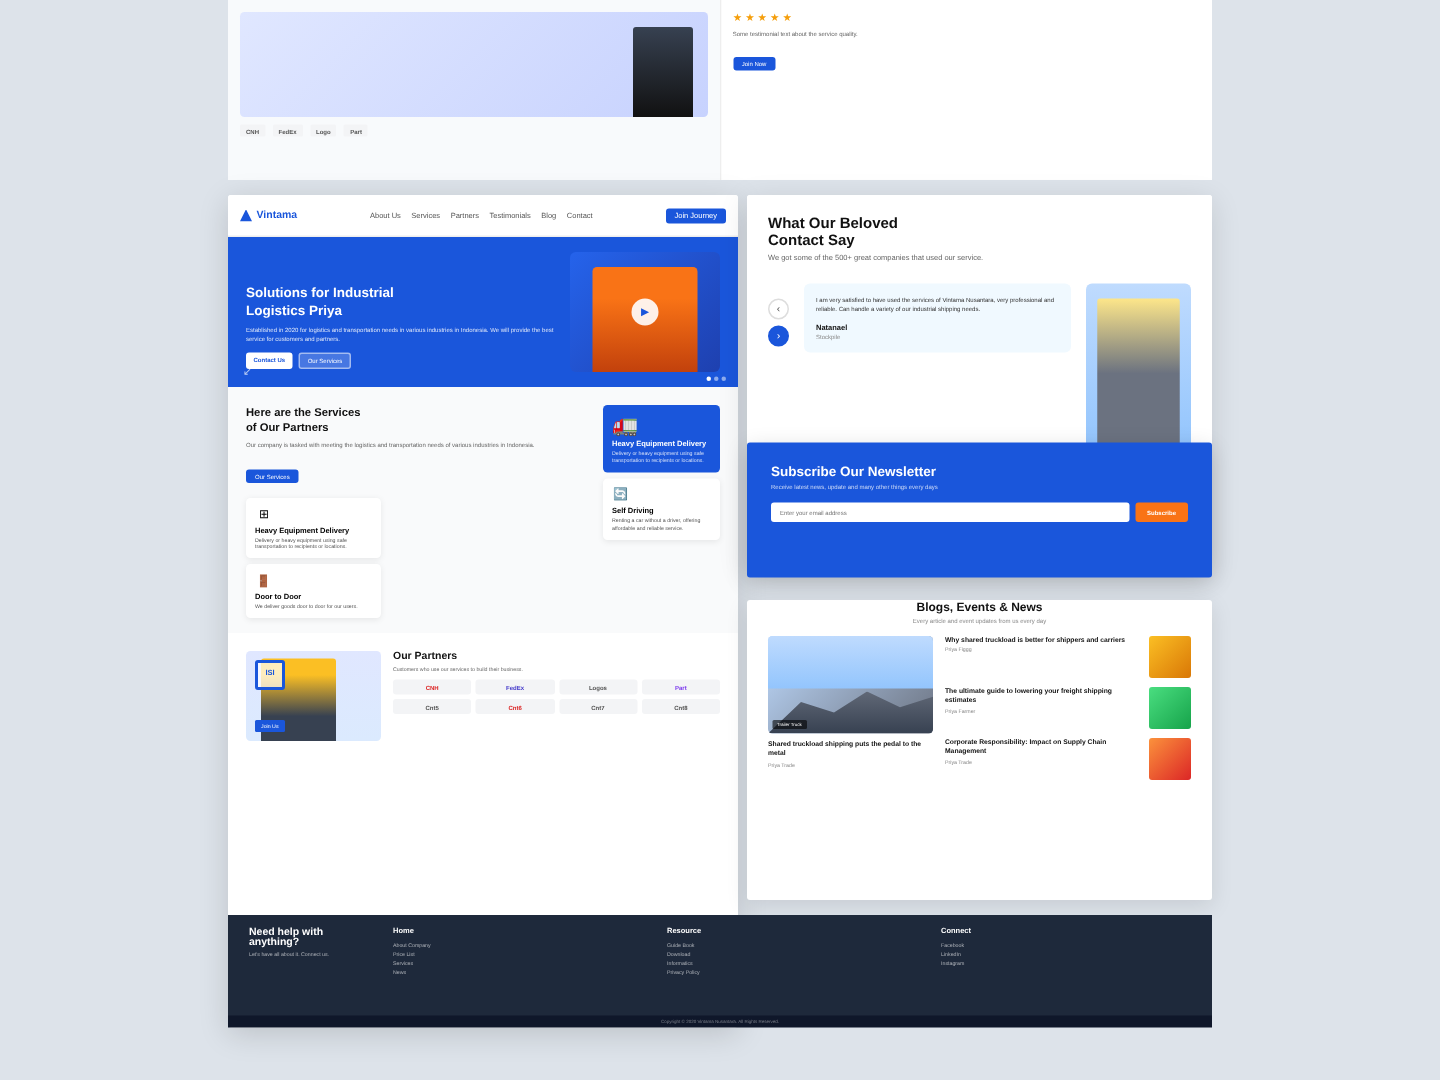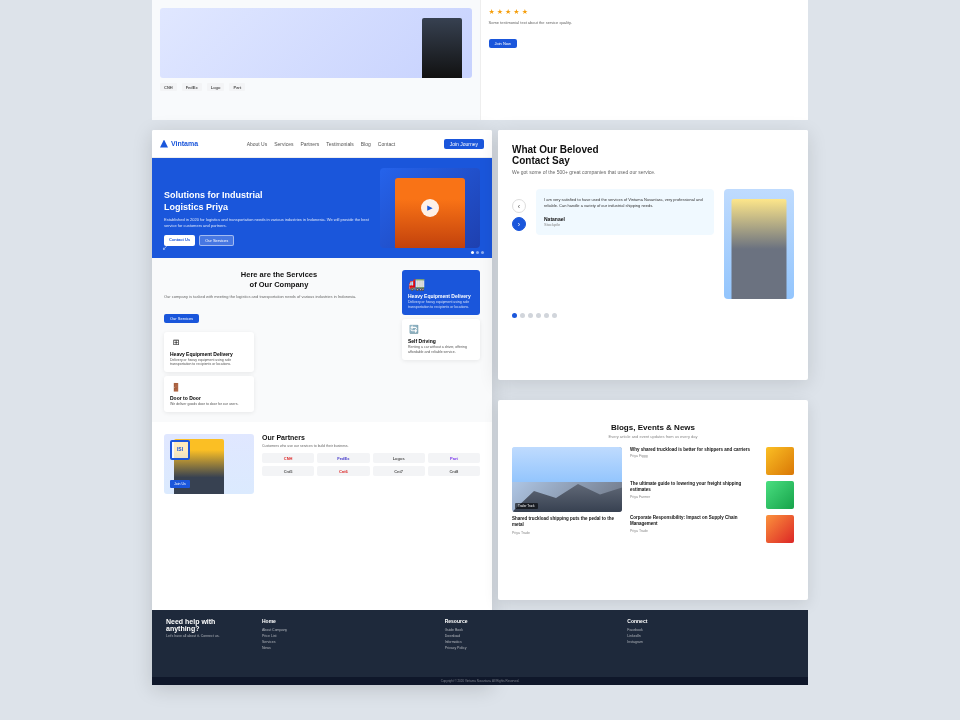--- a/index.html
+++ b/index.html
@@ -185,21 +185,20 @@
     }
     .services-left {
       flex: 1;
     }
     .section-title-sm {
       font-size: 7.5px;
       font-weight: 700;
       color: #111;
       line-height: 1.3;
       margin-bottom: 4px;
-      text-align: center;
     }
     .section-desc-sm {
       font-size: 4px;
       color: #666;
       line-height: 1.5;
       margin-bottom: 6px;
     }
     .btn-blue-sm {
       background: #1a56db;
       color: #fff;
@@ -472,21 +471,21 @@
 
     
     .blogs-panel {
       position: absolute;
       right: 152px;
       top: 400px;
       width: 310px;
       height: 200px;
       background: #fff;
       border-radius: 2px;
-      padding: 23px 14px;
+      padding: 0 14px;
       box-shadow: 0 4px 15px rgba(0,0,0,0.1);
       overflow: hidden;
     }
     .blogs-title {
       font-size: 8px;
       font-weight: 700;
       color: #111;
       text-align: center;
       margin-bottom: 2px;
     }
@@ -770,21 +769,21 @@
         <div class="dot"></div>
         <div class="dot"></div>
       </div>
       <div class="hero-arrow">↙</div>
     </div>
 
     <div class="services-section">
       <div class="services-left">
         <div class="section-title-sm">
           <span>Here are the Services</span><br>
-          <span>of Our Company</span>
+          <span>of Our Partners</span>
         </div>
         <div class="section-desc-sm">Our company is tasked with meeting the logistics and transportation needs of various industries in Indonesia.</div>
         <div class="btn-blue-sm">Our Services</div>
         <div style="margin-top:8px;">
           <div class="services-cards">
             <div class="service-card">
               <div class="service-icon">⊞</div>
               <div class="service-name">Heavy Equipment Delivery</div>
               <div class="service-desc">Delivery or heavy equipment using safe transportation to recipients or locations.</div>
             </div>
@@ -861,20 +860,28 @@
     <div class="t-dots">
       <div class="t-dot active"></div>
       <div class="t-dot"></div>
       <div class="t-dot"></div>
       <div class="t-dot"></div>
       <div class="t-dot"></div>
       <div class="t-dot"></div>
     </div>
   </div>
 
+  <div class="newsletter-panel">
+    <div class="newsletter-title">Subscribe Our Newsletter</div>
+    <div class="newsletter-sub">Receive latest news, update and many other things every days</div>
+    <div class="newsletter-form">
+      <input class="newsletter-input" type="text" placeholder="Enter your email address" style="">
+      <button class="newsletter-btn">Subscribe</button>
+    </div>
+  </div>
 
   <div class="blogs-panel">
     <div class="blogs-title">Blogs, Events &amp; News</div>
     <div class="blogs-sub">Every article and event updates from us every day</div>
     <div class="blogs-layout">
       <div class="blog-featured">
         <div class="blog-feat-img">
           <div class="blog-feat-sky"></div>
           <div class="blog-feat-mountain"></div>
           <div class="blog-tag">Trailer Truck</div>

